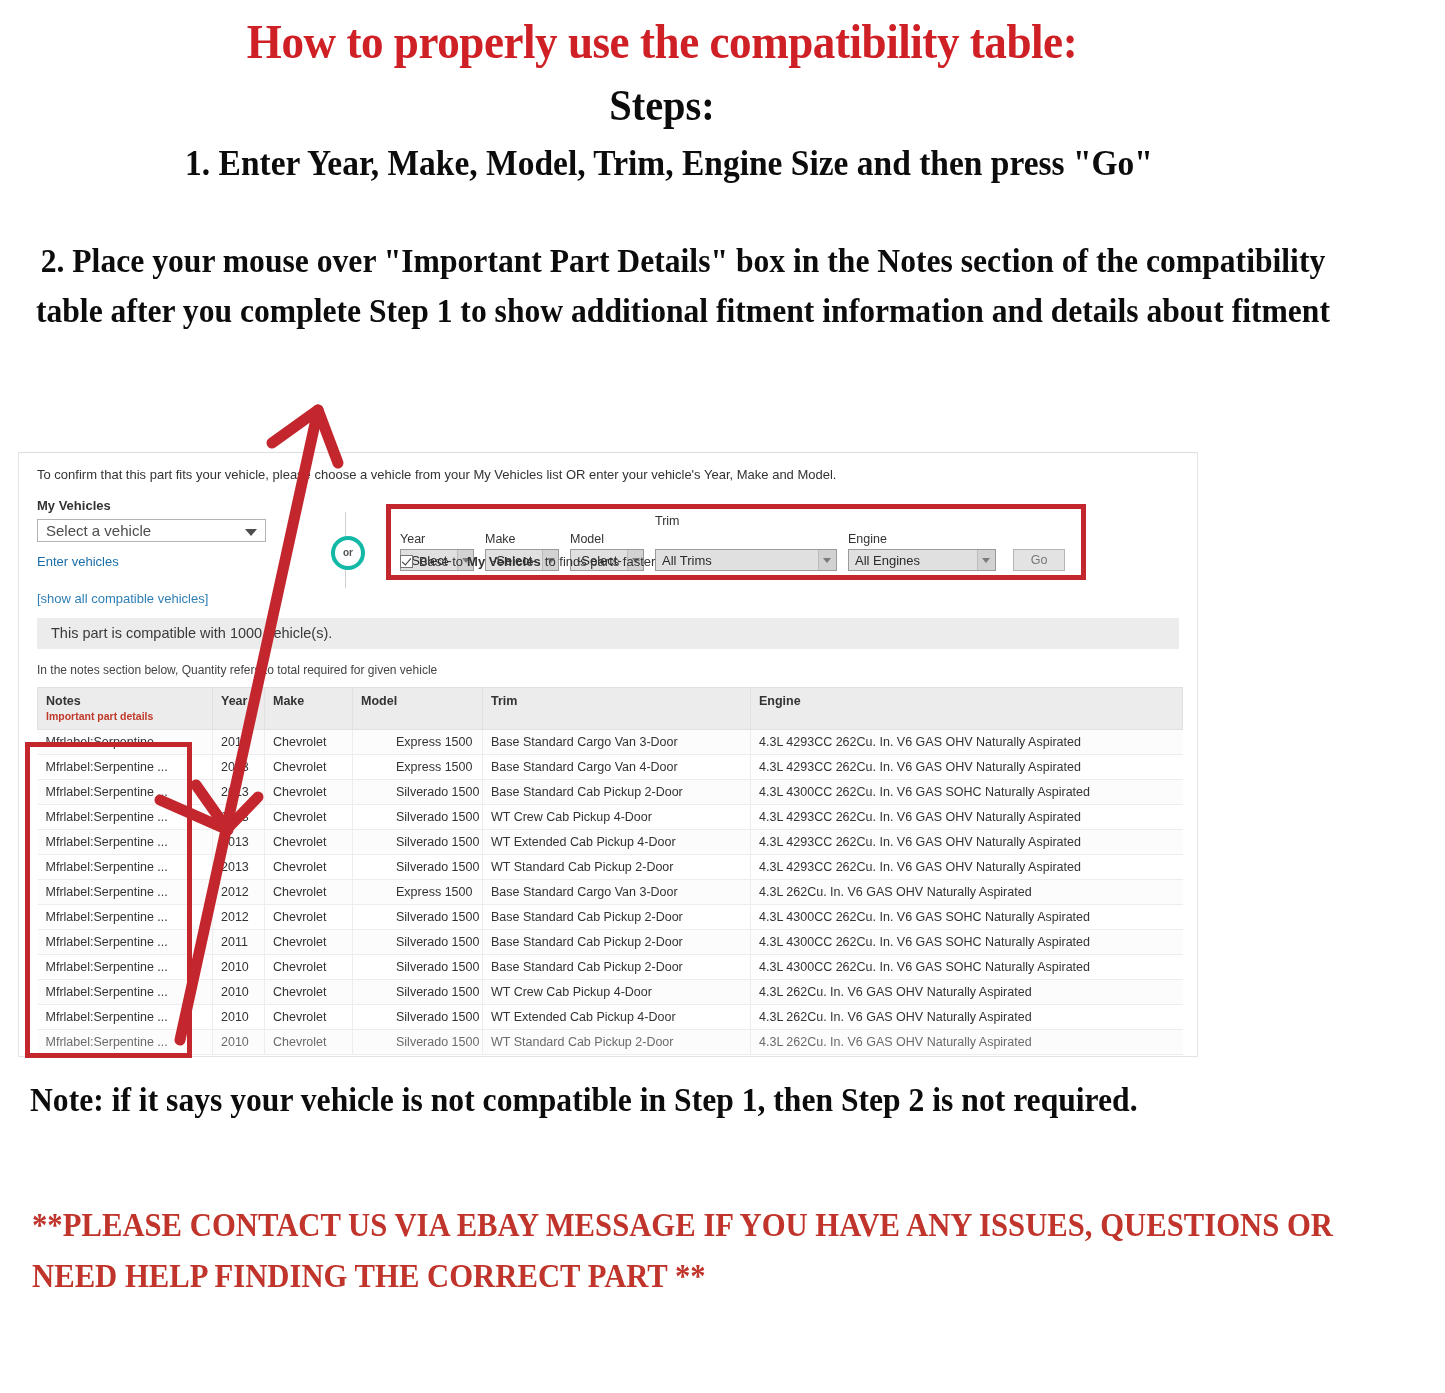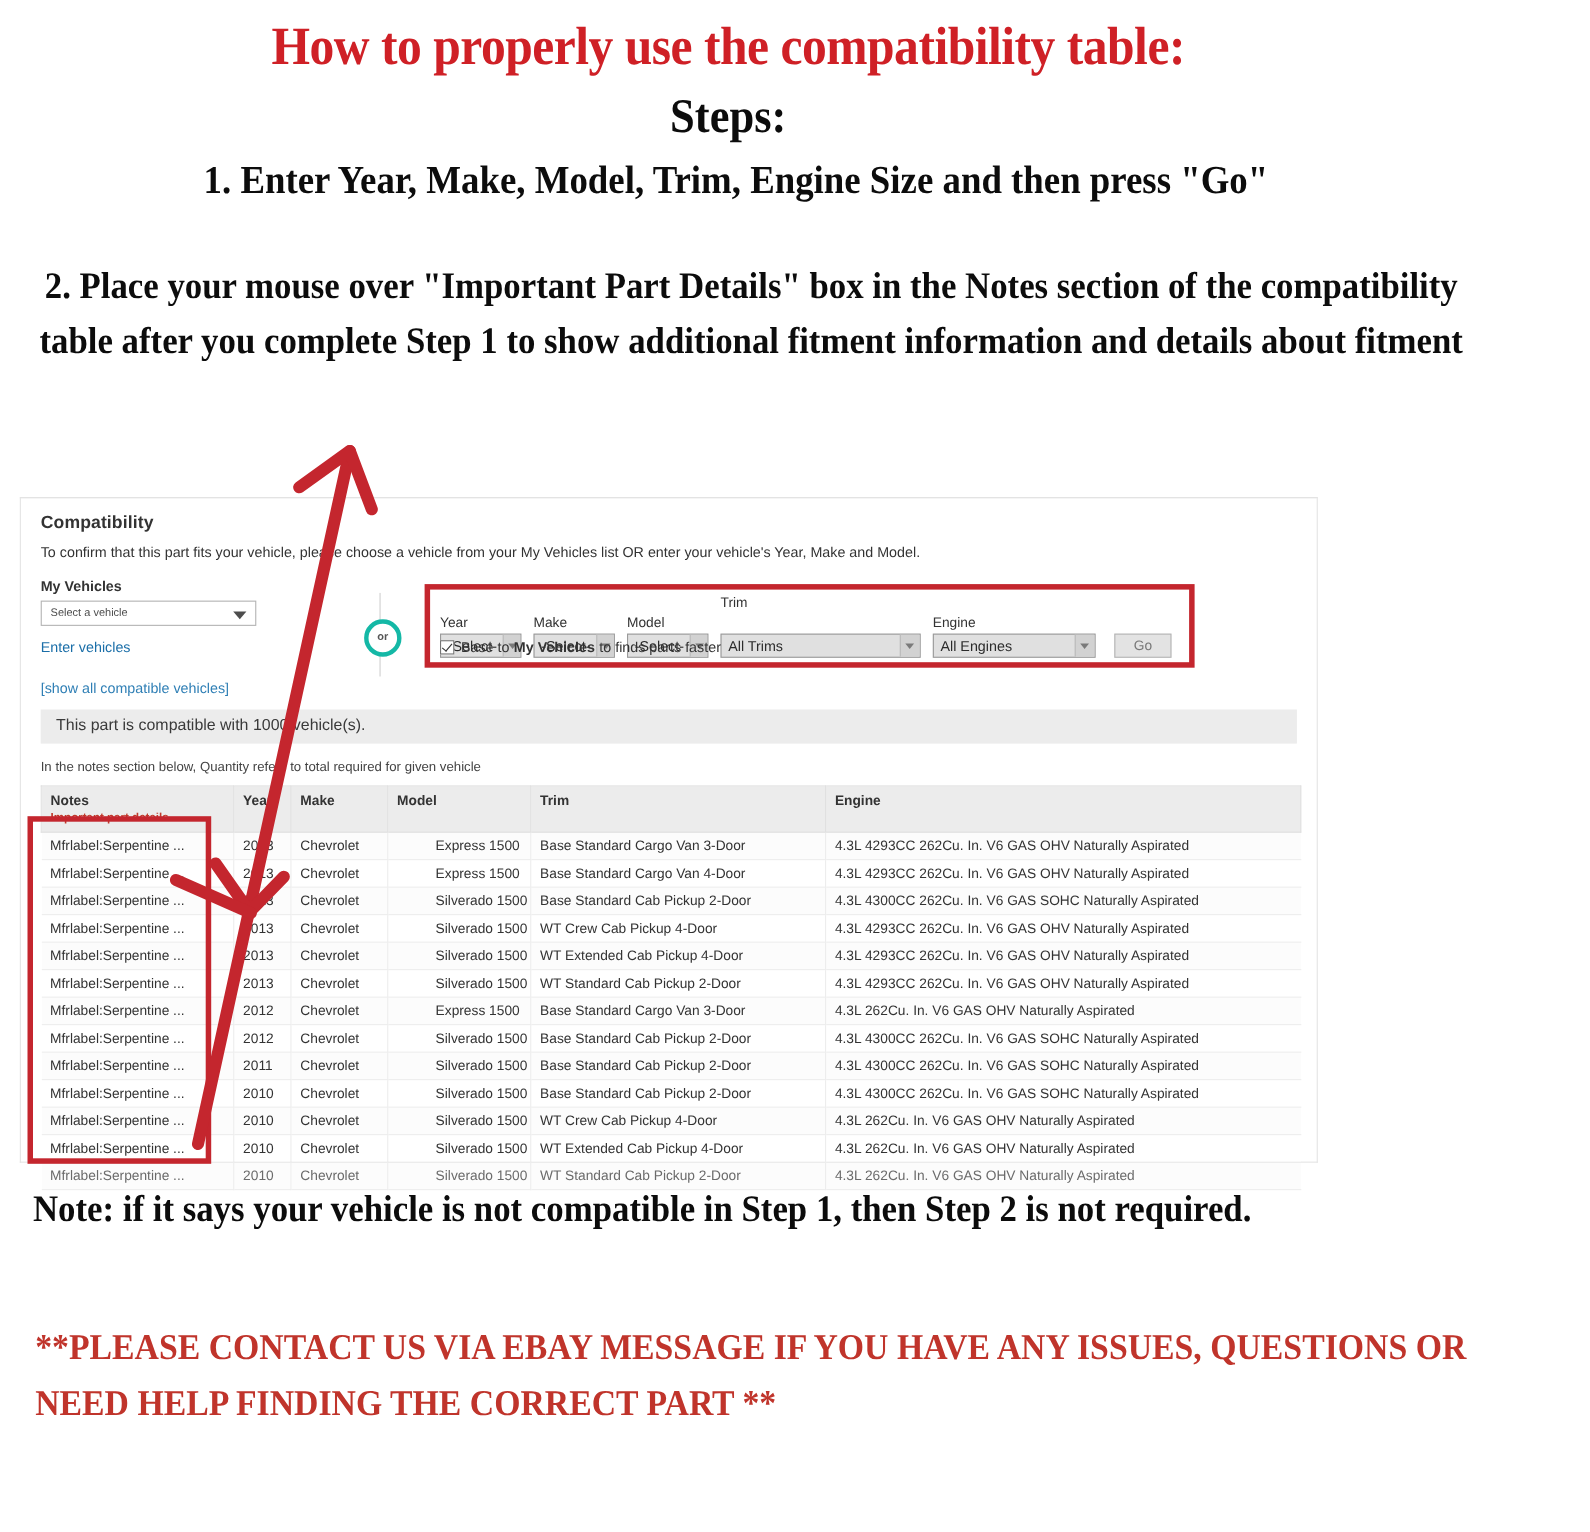--- a/index.html
+++ b/index.html
@@ -101,26 +101,26 @@
     position: relative;
     height: 110px;
   }
   .my-vehicles-label {
     font-size: 13px;
     font-weight: bold;
     color: #333;
     margin-bottom: 6px;
   }
   .veh-select {
-    width: 196px;
+    width: 229px;
     height: 23px;
     border: 1px solid #b3b3b3;
     background: #fff;
     position: relative;
-    font-size: 10px;
+    font-size: 15px;
     color: #4d4d4d;
     box-sizing: border-box;
     line-height: 21px;
     padding-left: 8px;
   }
   .veh-select .caret {
     position: absolute;
     right: 8px;
     top: 9px;
     width: 0; height: 0;
@@ -395,21 +395,20 @@
 
 <div class="instr-wrap">
   <div class="hdr-red">How to properly use the compatibility table:</div>
   <div class="hdr-steps">Steps:</div>
   <div class="step1">1. Enter Year, Make, Model, Trim, Engine Size and then press "Go"</div>
   <div class="step2">2. Place your mouse over "Important Part Details" box in the Notes section of the compatibility table after you complete Step 1 to show additional fitment information and details about fitment</div>
 </div>
 
 <div class="panel">
   <div class="panel-inner">
-    <div class="compat-title">Compatibility</div>
     <div class="compat-sub">To confirm that this part fits your vehicle, please choose a vehicle from your My Vehicles list OR enter your vehicle's Year, Make and Model.</div>
 
     <div class="chooser">
       <div class="my-vehicles-label">My Vehicles</div>
 
       <div class="veh-select">
         <span>Select a vehicle</span>
         <span class="caret"></span>
       </div>
 

